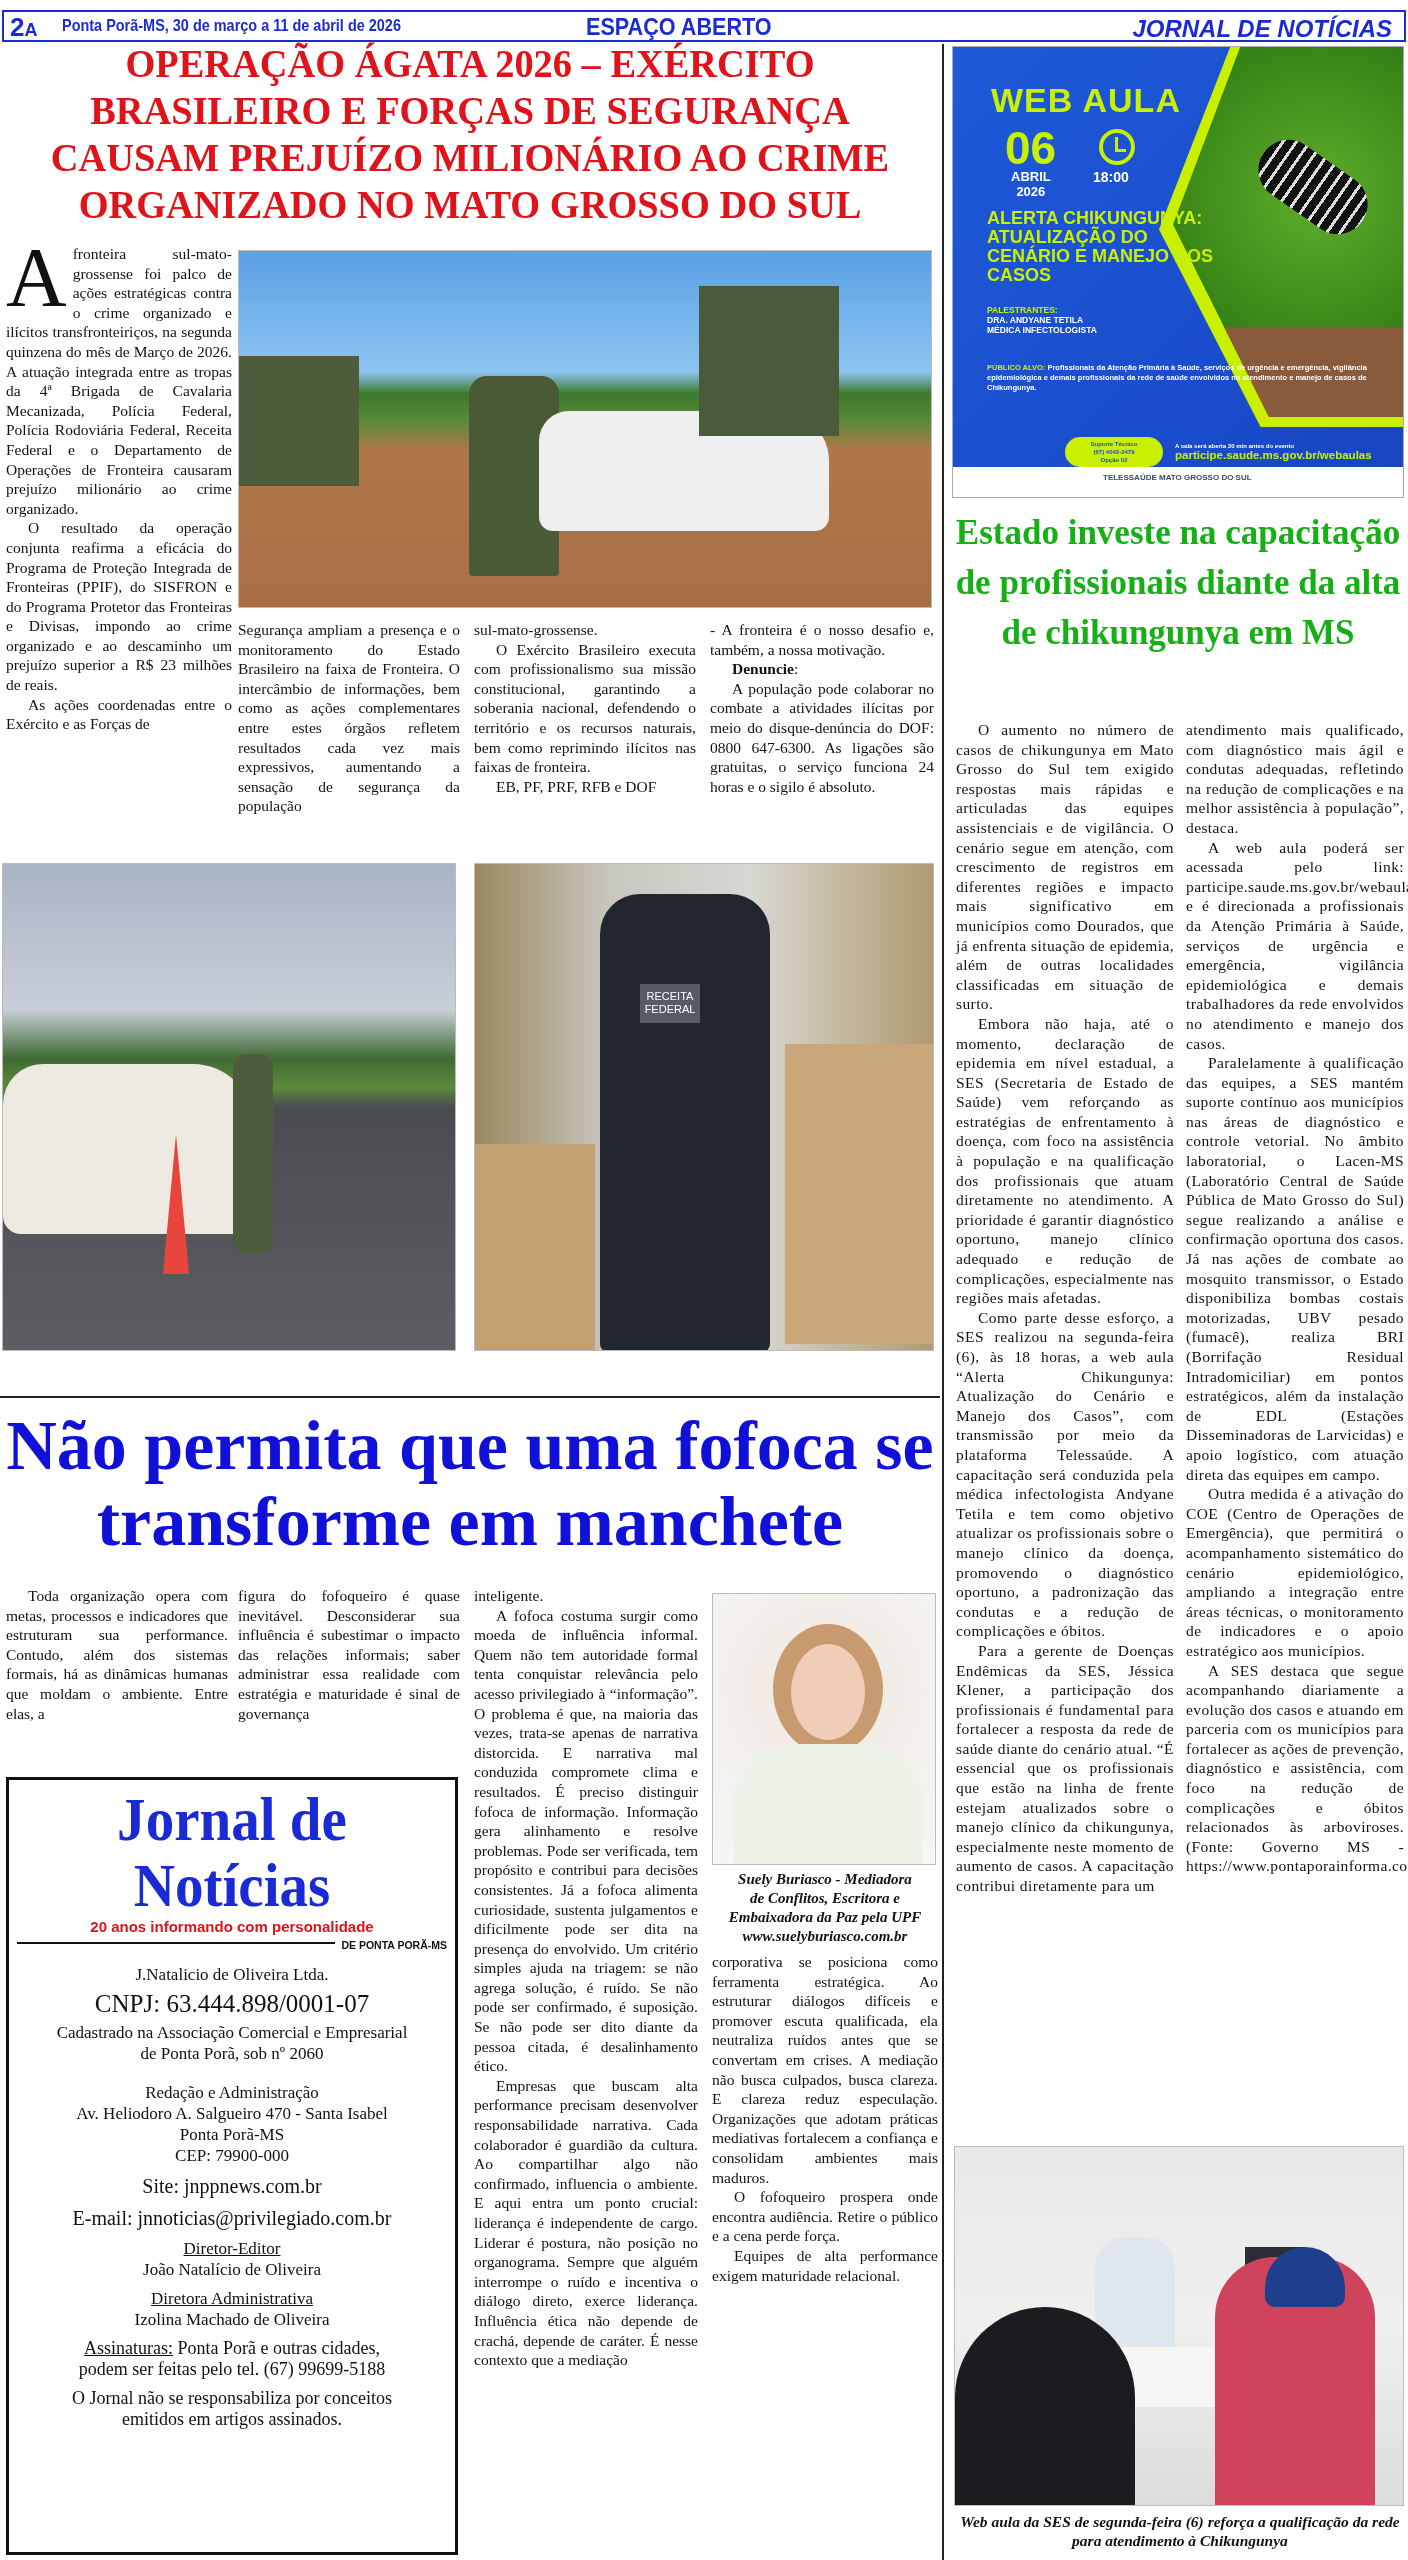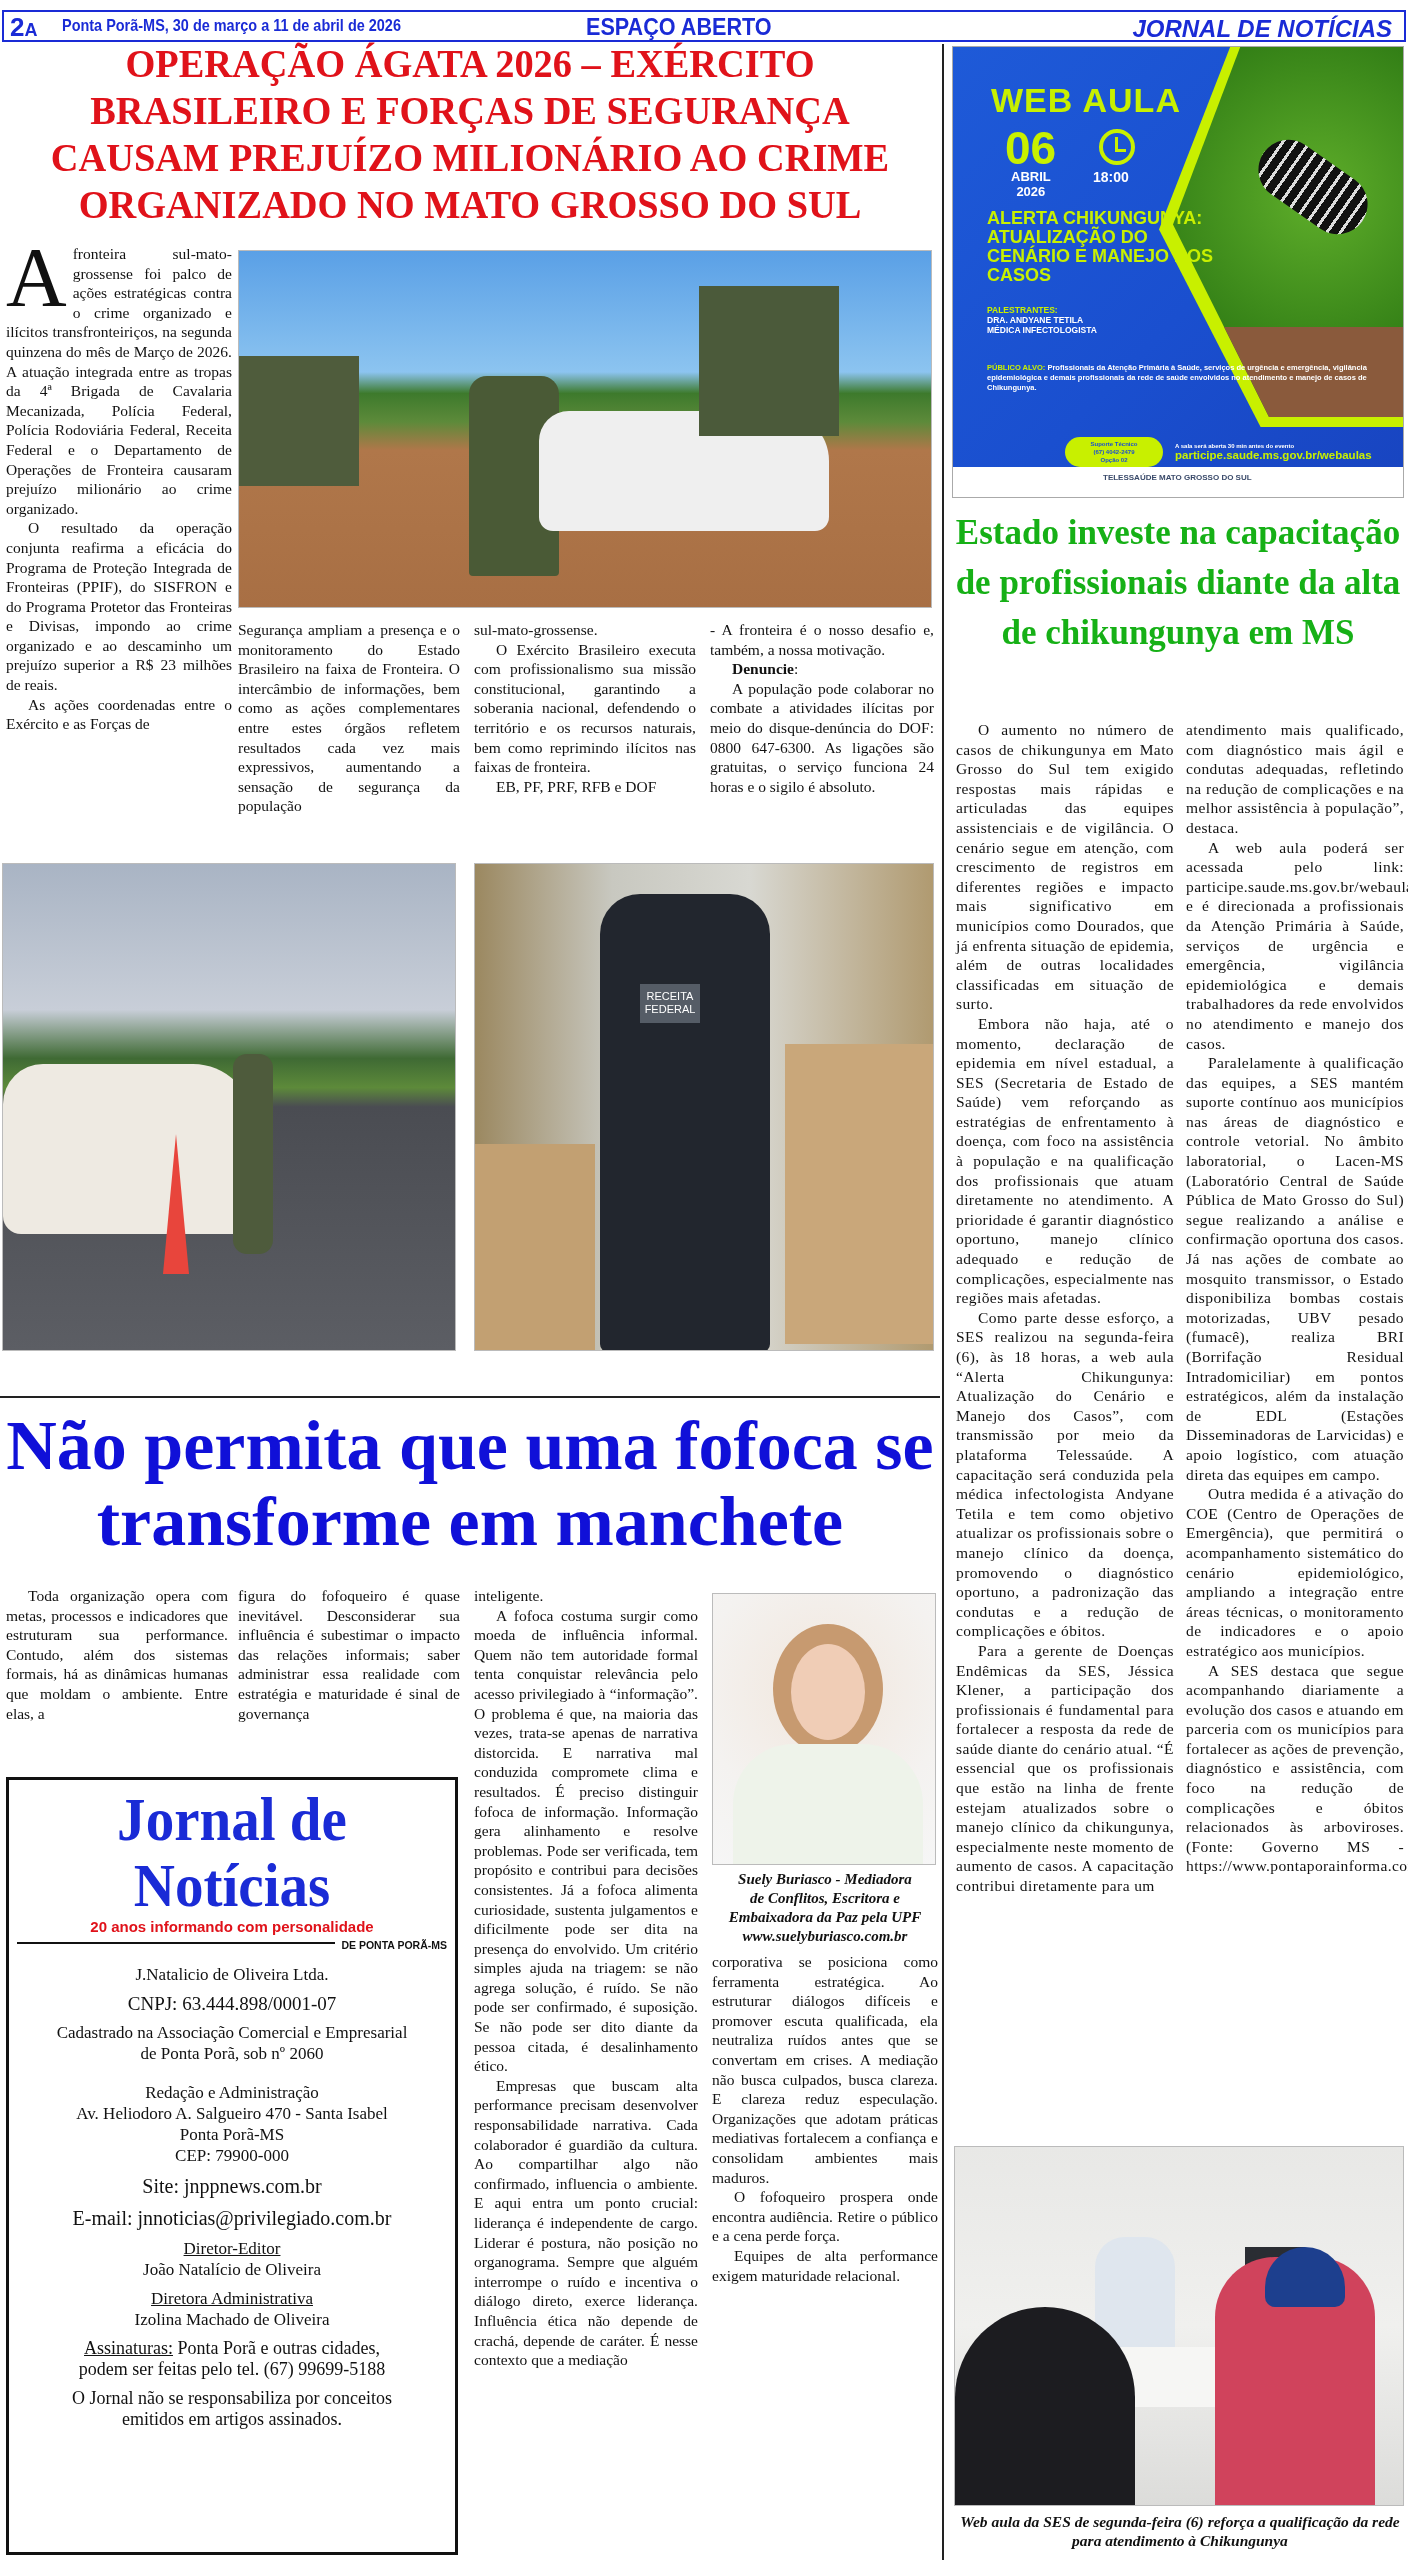--- a/index.html
+++ b/index.html
@@ -139,21 +139,21 @@
   <p>Equipes de alta performance exigem maturidade relacional.</p>
 </div>
 
 <div class="rule" style="left:942px;top:44px;width:2px;height:2516px;"></div>
 
 <div id="box" class="abs">
   <div class="t">Jornal de Notícias</div>
   <div class="s">20 anos informando com personalidade</div>
   <div class="dp">DE PONTA PORÃ-MS</div>
   <p>J.Natalicio de Oliveira  Ltda.</p>
-  <p style="font-size:19px;">CNPJ: 63.444.898/0001-07</p>
+  <p style="font-size:25px;">CNPJ: 63.444.898/0001-07</p>
   <p><span>Cadastrado na Associação Comercial e Empresarial</span><br><span>de Ponta Porã, sob nº 2060</span></p>
   <p style="margin-top:18px;">Redação e Administração</p>
   <div><span>Av. Heliodoro A. Salgueiro 470 - Santa Isabel</span><br><span>Ponta Porã-MS</span><br><span>CEP: 79900-000</span></div>
   <p style="font-size:20px;line-height:24px;">Site: jnppnews.com.br</p>
   <p style="font-size:20px;line-height:24px;">E-mail: jnnoticias@privilegiado.com.br</p>
   <p><u>Diretor-Editor</u><br><span>João Natalício de Oliveira</span></p>
   <p><u>Diretora Administrativa</u><br><span>Izolina Machado de Oliveira</span></p>
   <p style="font-size:18px;"><u>Assinaturas:</u><span> Ponta Porã e outras cidades,</span><br><span>podem ser feitas pelo tel. (67) 99699-5188</span></p>
   <p style="font-size:18px;"><span>O Jornal não se responsabiliza por conceitos</span><br><span>emitidos em artigos assinados.</span></p>
 </div>

